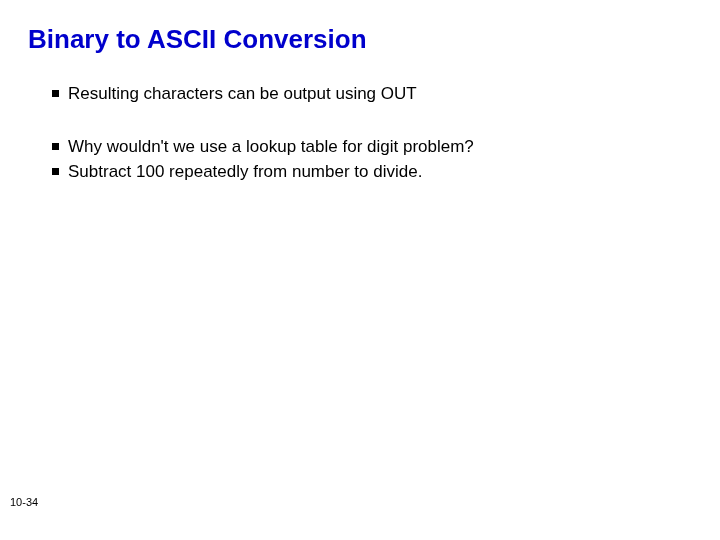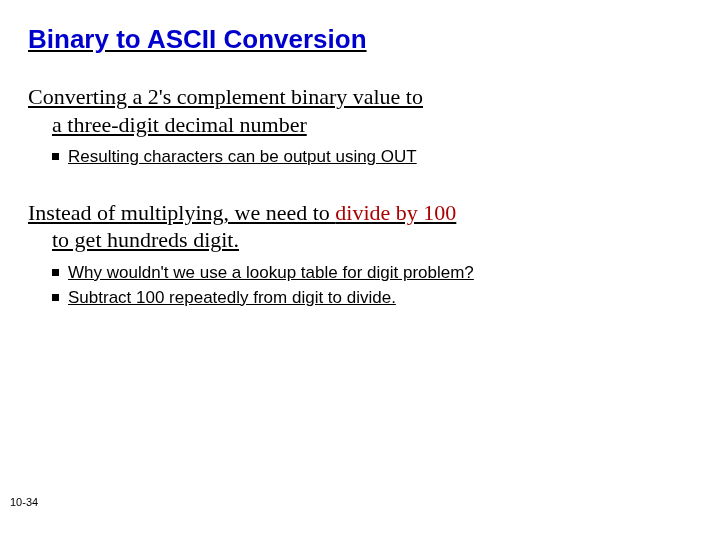--- a/index.html
+++ b/index.html
@@ -11,21 +11,20 @@
     font-family: Georgia, 'Times New Roman', serif;
     color: #000000;
     overflow: hidden;
   }
   .slide {
     position: relative;
     width: 720px;
     height: 511px;
     box-sizing: border-box;
     padding: 24px 40px 20px 28px;
-    text-decoration: underline;
   }
   .title {
     font-family: Arial, Helvetica, sans-serif;
     font-weight: bold;
     font-size: 26px;
     color: #0000cc;
     margin: 0 0 28px 0;
   }
   .para {
     font-size: 22px;
@@ -73,37 +72,29 @@
   }
 </style>
 </head>
 <body>
 
 <div class="slide">
 
   <h1 class="title">Binary to ASCII Conversion</h1>
 
   <div class="block">
-    <p class="para">
-      <span>Converting a 2's complement binary value to</span>
-      <span class="indent">a three-digit decimal number</span>
-    </p>
     <ul class="bullets">
       <li>Resulting characters can be output using OUT</li>
     </ul>
   </div>
 
   <div class="block">
-    <p class="para">
-      <span>Instead of multiplying, we need to </span><span class="highlight">divide by 100</span>
-      <span class="indent">to get hundreds digit.</span>
-    </p>
     <ul class="bullets">
       <li>Why wouldn't we use a lookup table for digit problem?</li>
-      <li>Subtract 100 repeatedly from digit to divide.</li>
+      <li>Subtract 100 repeatedly from number to divide.</li>
     </ul>
   </div>
 
   <div class="block">
   </div>
 
   <div class="footer">10-34</div>
 
 </div>
 

